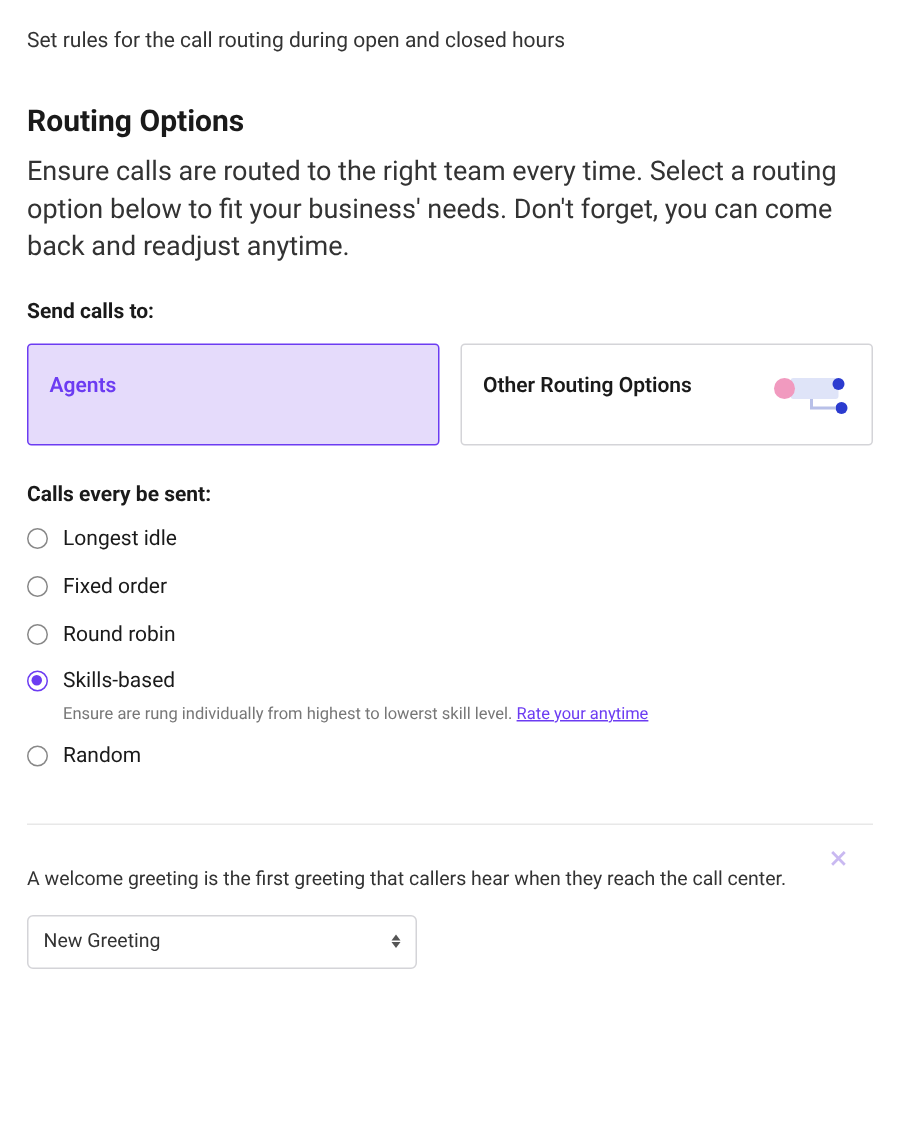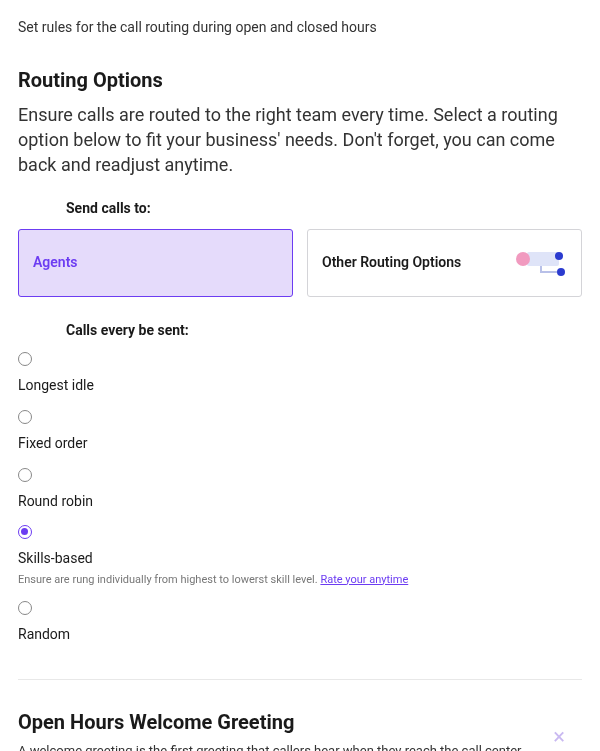--- a/index.html
+++ b/index.html
@@ -49,34 +49,32 @@
     }
     .section-desc {
       font-size: 18px;
       color: #333;
       margin-bottom: 22px;
     }
     .field-label {
       font-size: 14px;
       font-weight: 700;
       margin-bottom: 10px;
-      margin-left: 48px;
     }
     .cards {
       display: flex;
       gap: 14px;
       margin-bottom: 24px;
     }
     .card {
       flex: 1;
       border: 1px solid #d4d4d8;
       border-radius: 3px;
       padding: 18px 14px;
       display: flex;
-      align-items: center;
       justify-content: space-between;
       cursor: pointer;
       min-height: 58px;
     }
     .card-label {
       font-size: 14px;
       font-weight: 600;
     }
     .card.selected {
       background: #e5dbfb;
@@ -94,21 +92,20 @@
     .radio-list {
       display: flex;
       flex-direction: column;
       gap: 12px;
     }
     .radio-item {
       display: flex;
       align-items: flex-start;
       gap: 10px;
       cursor: pointer;
-      flex-direction: column;
     }
     .radio-circle {
       width: 14px;
       height: 14px;
       border: 1.5px solid #888;
       border-radius: 50%;
       flex-shrink: 0;
       margin-top: 2px;
       position: relative;
     }
@@ -256,21 +253,20 @@
       <span class="radio-circle"></span>
       <span class="radio-label">Random</span>
     </div>
 
   </div>
 </div>
 
 <hr class="divider">
 
 <div class="section">
-  <h2 class="greeting-title">Open Hours Welcome Greeting</h2>
   <p class="greeting-desc">A welcome greeting is the first greeting that callers hear when they reach the call center.</p>
   <div class="select-wrap">
     <span>New Greeting</span>
     <span class="sort-icon"></span>
   </div>
 </div>
 
 <div class="close-x">×</div>
 
 </div>

